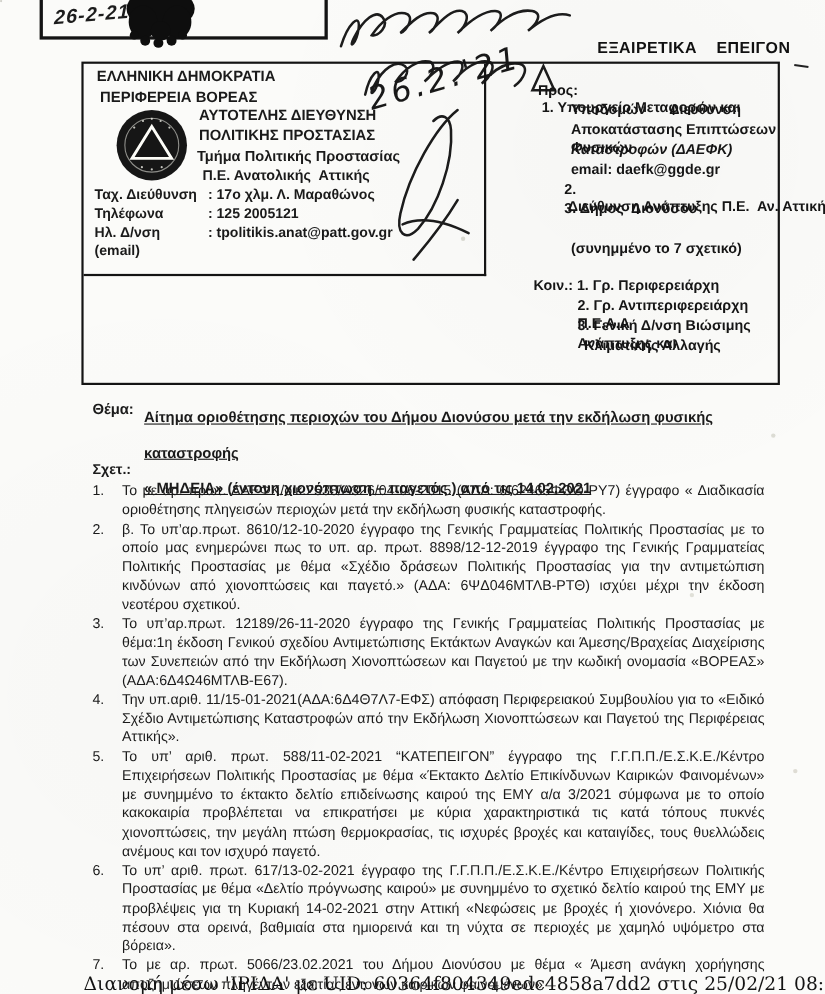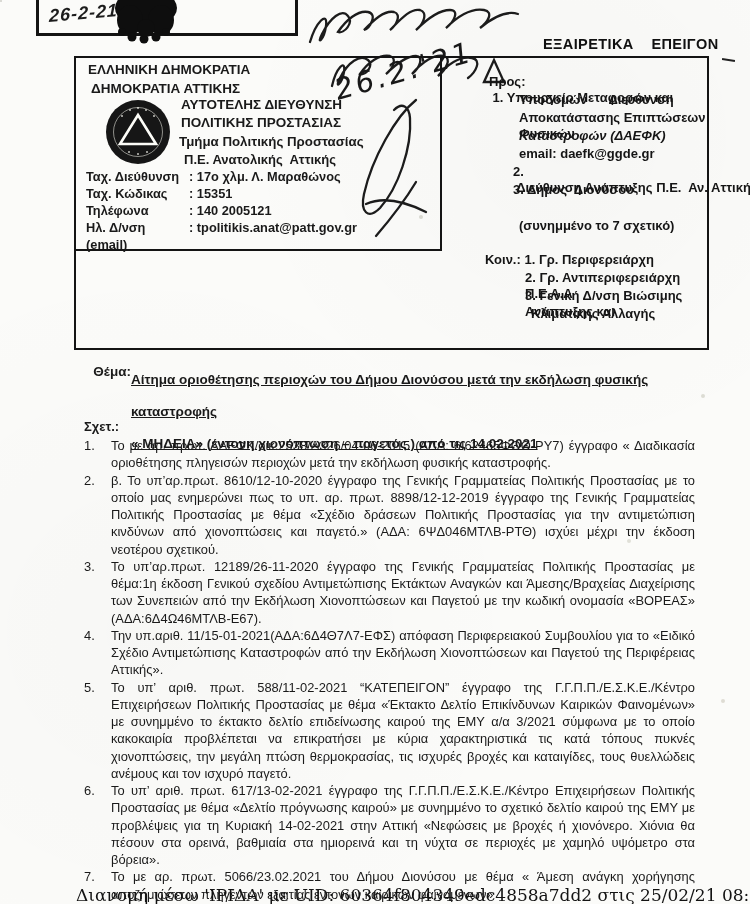--- a/index.html
+++ b/index.html
@@ -53,21 +53,21 @@
   .pros-i2{left:392px;top:106px;}
   .pros-i3{left:392px;top:124px;}
   .pros-note{left:398px;top:160px;}
   .cc-l0{left:364px;top:194px;}
   .cc-l1{left:404px;top:212px;}
   .cc-l2{left:404px;top:230px;}
   .cc-l3{left:410px;top:248px;}
 
   
   .subject{left:84px;top:364px;width:616px;display:flex;font-size:13.5px;}
-  .subject .lab{flex:none;width:47px;font-weight:bold;text-align:right;}
+  .subject .lab{flex:none;width:47px;font-weight:bold;}
   .subject .lines{font-weight:600;line-height:32px;text-decoration:underline;}
 
   
   .ref-label{left:84px;top:419px;font-size:13px;font-weight:bold;}
   .ref-list{left:84px;top:437px;width:611px;font-size:12.9px;line-height:17.25px;}
   .ref-item{display:flex;}
   .ref-item .num{flex:none;width:27px;}
   .ref-item .txt{flex:1;text-align:justify;}
 
   
@@ -117,21 +117,21 @@
     <text x="50" y="102" transform="rotate(-16 50 102)" font-family="DejaVu Sans, sans-serif" font-style="italic" font-size="29" letter-spacing="3" fill="#181818">26.2.'21</text>
   </svg>
 
   <div class="urgent abs pre">ΕΞΑΙΡΕΤΙΚΑ    ΕΠΕΙΓΟΝ</div>
   <div class="dash-mark abs"></div>
 
   <div class="outer-box abs">
 
     <div class="lh-box abs">
       <div class="lh-line1 abs b">ΕΛΛΗΝΙΚΗ ΔΗΜΟΚΡΑΤΙΑ</div>
-      <div class="lh-line2 abs b">ΔΗΜΟΚΡΑΤΙΑ ΑΤΤΙΚΗΣ</div>
+      <div class="lh-line2 abs b">ΠΕΡΙΦΕΡΕΙΑ ΒΟΡΕΑΣ</div>
 
       <svg class="emblem abs" width="68" height="68" viewBox="0 0 68 68">
         <circle cx="34" cy="34" r="32" fill="#161616"></circle>
         <circle cx="34" cy="34" r="24.5" fill="none" stroke="#f2f2ea" stroke-width="1" opacity="0.55"></circle>
         <path d="M34,17 L52,46 L16,46 Z" fill="none" stroke="#fdfdf8" stroke-width="2.6"></path>
         <g fill="#f0f0e8" opacity="0.8">
           <circle cx="18" cy="18" r="1"></circle>
             <circle cx="26" cy="12" r="1"></circle>
           <circle cx="34" cy="10" r="1"></circle>
             <circle cx="42" cy="12" r="1"></circle>
@@ -146,26 +146,22 @@
       <div class="lh-dept2 abs b">ΠΟΛΙΤΙΚΗΣ ΠΡΟΣΤΑΣΙΑΣ</div>
       <div class="lh-dept3 abs sb">Τμήμα Πολιτικής Προστασίας</div>
       <div class="lh-dept4 abs sb pre">Π.Ε. Ανατολικής  Αττικής</div>
 
       <div class="lh-fields abs">
         <div class="lh-row">
           <span class="lab">Ταχ. Διεύθυνση</span>
           <span>: 17ο χλμ. Λ. Μαραθώνος</span>
         </div>
         <div class="lh-row">
-          <span class="lab">Ταχ. Κώδικας</span>
-          <span>: 15351</span>
-        </div>
-        <div class="lh-row">
           <span class="lab">Τηλέφωνα</span>
-          <span>: 140 2005121</span>
+          <span>: 125 2005121</span>
         </div>
         <div class="lh-row">
           <span class="lab">Ηλ. Δ/νση (email)</span>
           <span class="pre">: </span>
           <span class="u">tpolitikis.anat@patt.gov.gr</span>
         </div>
       </div>
     </div>
 
     <div class="rc abs pros-l0">

